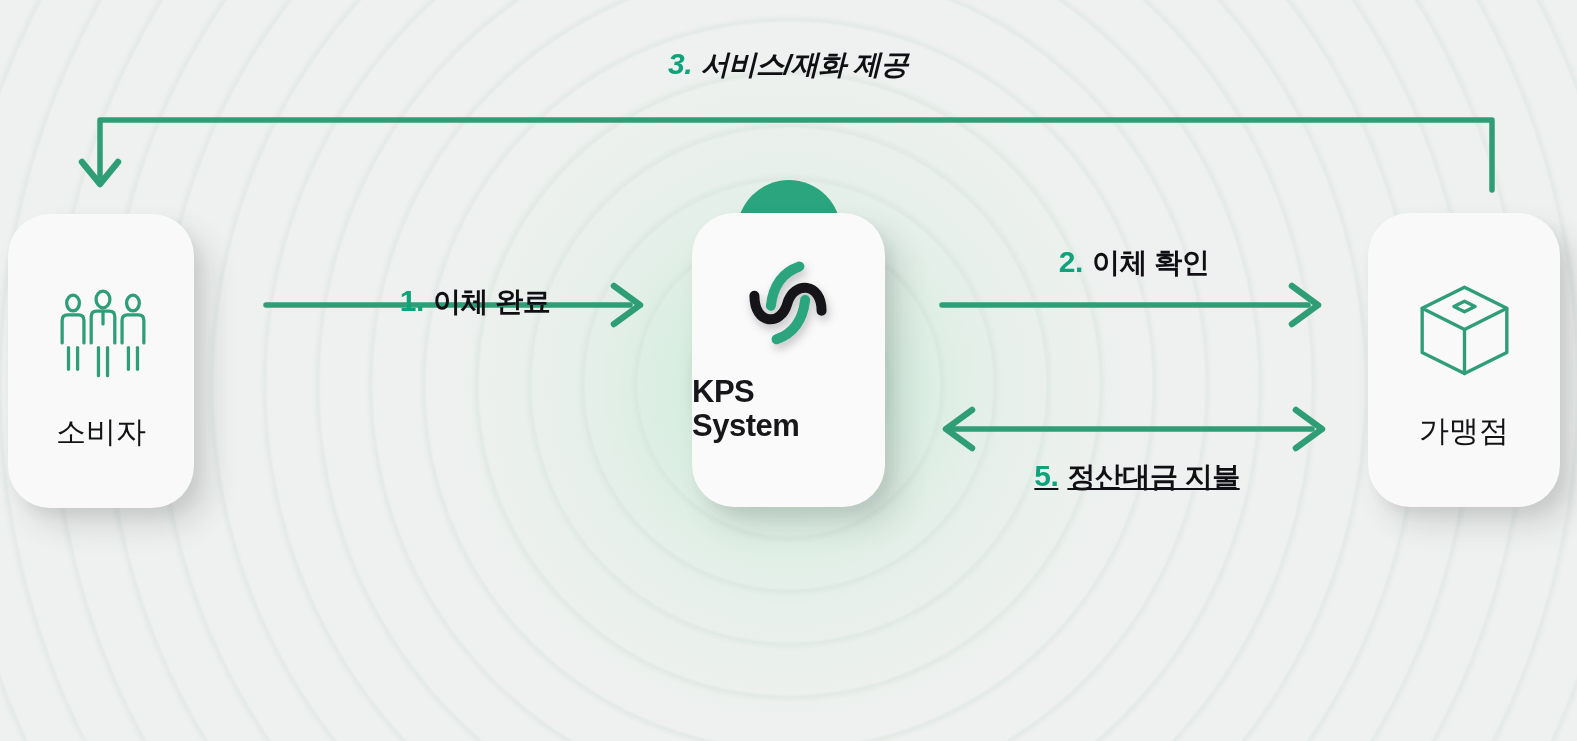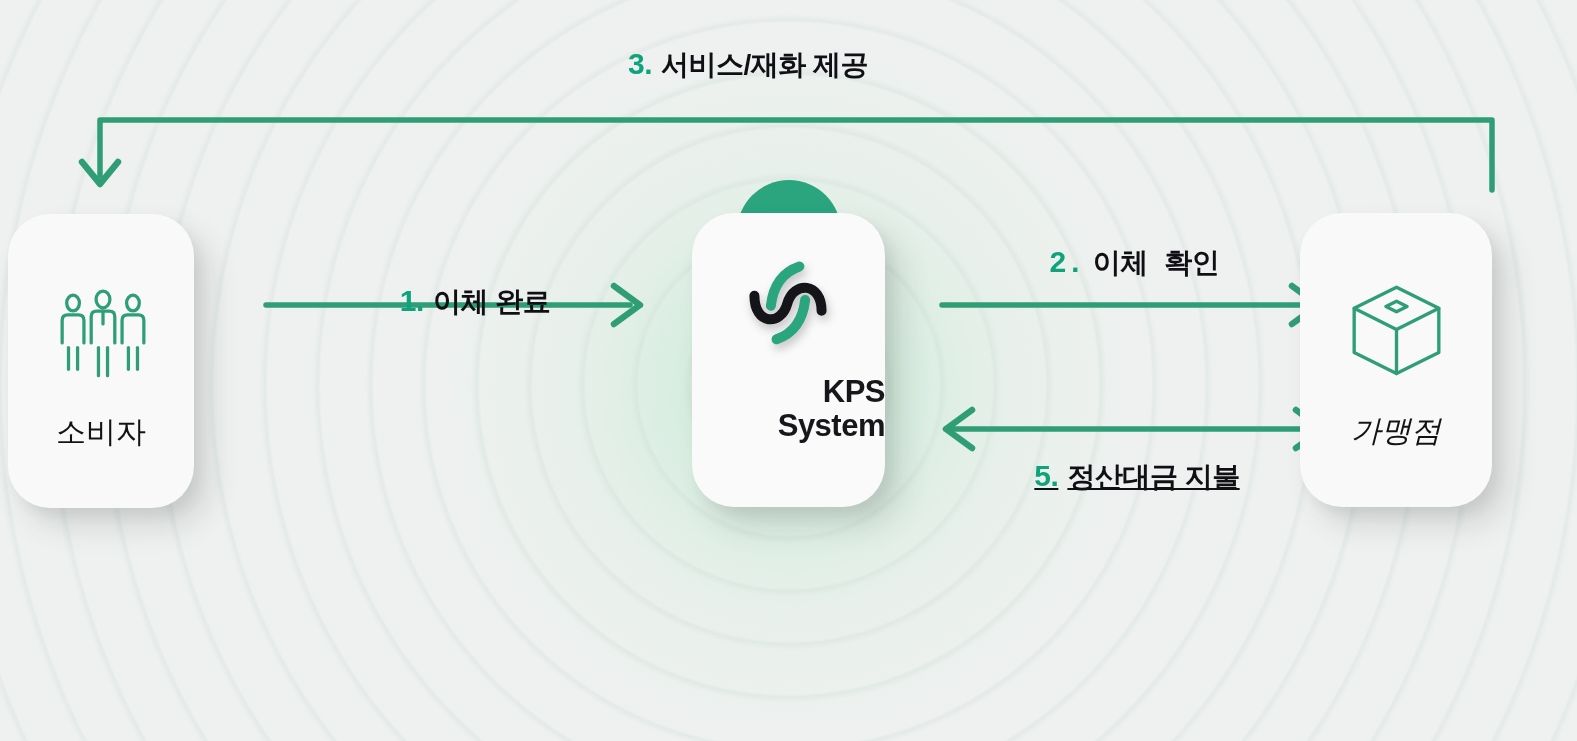--- a/index.html
+++ b/index.html
@@ -28,21 +28,21 @@
   .flow-label .num{color:#0fa37b;font-weight:800;font-size:30px;margin-right:9px;}
   
   .card{position:absolute;z-index:2;width:192px;height:294px;
     background:#f8f9f8;border-radius:42px;
     box-shadow:16px 18px 30px rgba(60,70,66,0.16),6px 8px 12px rgba(60,70,66,0.07);}
   .card .node-label{position:absolute;left:0;top:198px;width:100%;
     text-align:center;font-size:30px;font-weight:500;color:#131316;}
   .card svg.node-icon{position:absolute;}
   .dome{position:absolute;z-index:1;left:737px;top:180px;width:104px;height:58px;
     background:#2aa57e;border-radius:52px 52px 0 0;}
-  .kps-title{position:absolute;left:0;top:162px;width:100%;text-align:right;
+  .kps-title{position:absolute;left:0;top:162px;width:100%;text-align:left;
     font-size:31px;line-height:34px;font-weight:800;color:#17171b;
     letter-spacing:-0.5px;}
   .logo-shadow{filter:drop-shadow(2px 5px 5px rgba(0,0,0,0.22));}
 </style>
 </head>
 <body>
 
 <div class="stage">
 
   <div class="bg-glow"></div>
@@ -60,24 +60,24 @@
     <path class="head" d="M82 162 L100 184 L118 162"></path>
 
     <path d="M952 429 H 1312"></path>
     <path class="head" d="M1296 410 L1322 429 L1296 448"></path>
     <path class="head" d="M972 410 L946 429 L972 448"></path>
   </svg>
 
   <div class="flow-label" style="left:475px;top:244px;margin-top:39px;">
     <span class="num">1.</span><span>이체 완료</span>
   </div>
-  <div class="flow-label" style="left:1134px;top:244px;font-family:Liberation Mono, monospace;">
+  <div class="flow-label" style="left:1134px;top:244px;">
     <span class="num">2.</span><span>이체 확인</span>
   </div>
-  <div class="flow-label" style="left:748px;top:46px;">
+  <div class="flow-label" style="left:788px;top:46px;font-style:italic;">
     <span class="num">3.</span><span>서비스/재화 제공</span>
   </div>
   <div class="flow-label" style="left:1137px;top:458px;text-decoration:underline;">
     <span class="num">5.</span><span>정산대금 지불</span>
   </div>
 
   <div class="card" style="left:8px;top:214px;width:186px;text-decoration:underline;">
     <svg class="node-icon" style="left:36px;top:66px;" width="118" height="106" viewBox="0 0 130 110">
       <g fill="none" stroke="#2f9e78" stroke-width="3.6" stroke-linecap="round" stroke-linejoin="round">
 
@@ -115,21 +115,21 @@
         <path stroke="#2aa57e" d="M86 16 C 60 25, 49 45, 46 71"></path>
         <path stroke="#2aa57e" d="M94 63 C 91 89, 80 109, 54 118"></path>
       </g>
     </svg>
     <div class="kps-title">
       <div>KPS</div>
       <div>System</div>
     </div>
   </div>
 
-  <div class="card" style="left:1300px;top:213px;font-style:italic;">
+  <div class="card" style="left:1368px;top:213px;">
     <svg class="node-icon" style="left:48px;top:66px;" width="97" height="108" viewBox="0 0 110 120">
       <g fill="none" stroke="#2f9e78" stroke-width="3.8" stroke-linecap="round" stroke-linejoin="round">
         <path d="M55 8 L103 32 L55 56 L7 32 Z"></path>
         <path d="M7 32 V 82 L55 106 V 56"></path>
         <path d="M103 32 V 82 L55 106"></path>
         <path d="M55 24 L67 30 L55 36 L43 30 Z"></path>
       </g>
     </svg>
     <div class="node-label">가맹점</div>
   </div>

